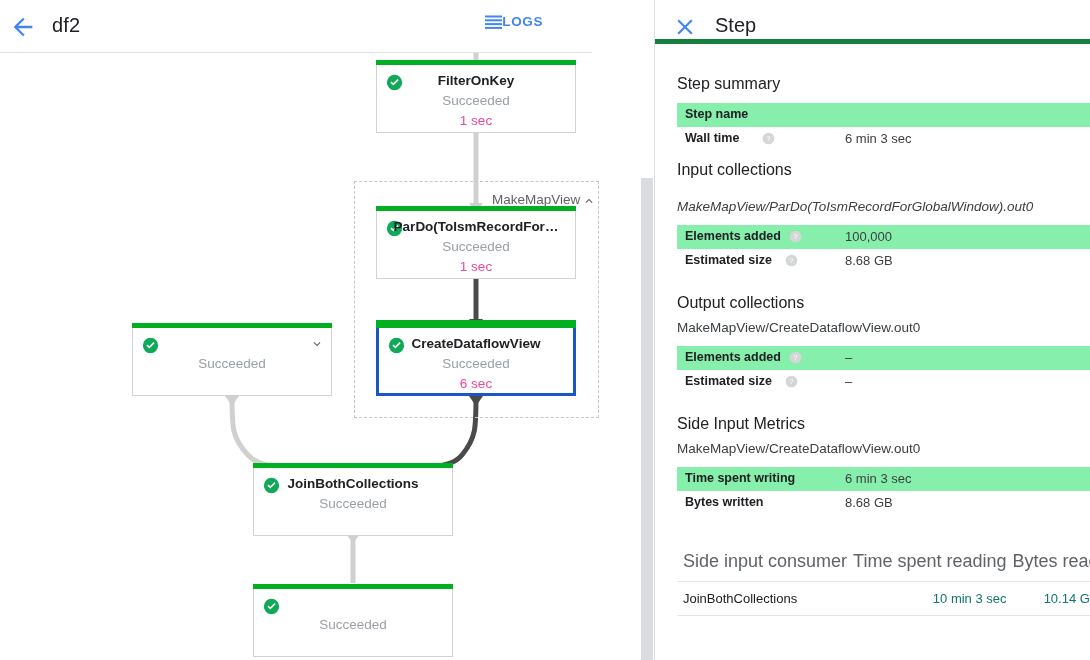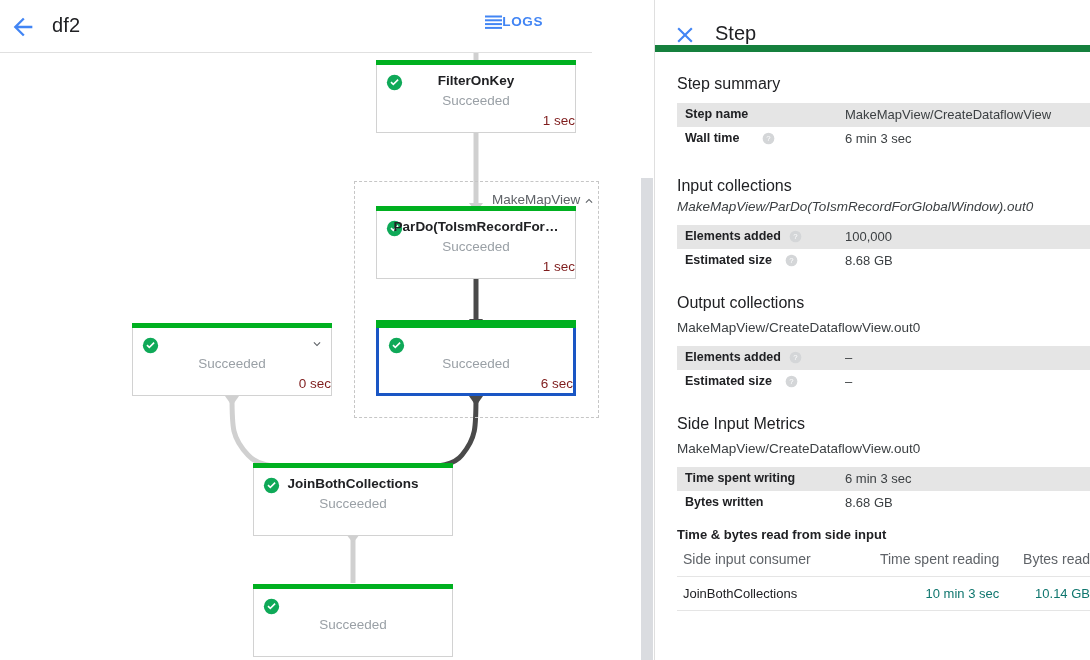--- a/index.html
+++ b/index.html
@@ -59,21 +59,21 @@
     position: absolute; left: 0; right: 0; top: 8px;
     text-align: center; font-size: 13.5px; font-weight: bold; color: #202124;
     white-space: nowrap; overflow: hidden;
   }
   .node .nstatus {
     position: absolute; left: 0; right: 0; top: 28px;
     text-align: center; font-size: 13.5px; color: #9aa0a6;
   }
   .node .ntime {
     position: absolute; left: 0; right: 0; top: 48px;
-    text-align: right; font-size: 13.5px; color: #7f1d1d;
+    text-align: center; font-size: 13.5px; color: #ec4899;
   }
   .node .chevron { position: absolute; right: 7px; top: 9px; width: 14px; height: 14px; cursor: pointer; }
 
   #group-box {
     position: absolute; border: 1px dashed #c6c6c6; background: transparent;
   }
   #group-label {
     position: absolute; font-size: 13.5px; color: #5f6368; white-space: nowrap;
   }
   #group-collapse { position: absolute; width: 14px; height: 14px; cursor: pointer; }
@@ -86,53 +86,53 @@
     position: absolute; left: 654px; top: 0; width: 1px; height: 660px;
     background: #dfdfdf;
   }
 
   
   #right-pane {
     position: absolute; left: 655px; top: 0; width: 435px; height: 660px;
     background: #fff; overflow: hidden;
   }
   #right-header {
-    position: absolute; left: 0; top: 8px; width: 435px; height: 44px;
-    border-bottom: 7px solid #15803d;
+    position: absolute; left: 0; top: 0; width: 435px; height: 44px;
+    border-bottom: 5px solid #15803d;
   }
   #close-icon { position: absolute; left: 17px; top: 14px; width: 26px; height: 26px; cursor: pointer; }
   #panel-title { position: absolute; left: 60px; top: 14px; font-size: 20px; color: #202124; }
 
   #right-body { position: absolute; left: 0; top: 53px; width: 435px; height: 607px; }
 
   .sect-title {
     position: absolute; font-size: 16px; color: #202124; white-space: nowrap;
   }
   .sect-sub {
     position: absolute; font-size: 13.5px; color: #3c4043; white-space: nowrap;
   }
   .kv-row { position: absolute; left: 22px; width: 413px; height: 24px; }
-  .kv-row.alt { background: #e5e5e5; text-align: right; }
+  .kv-row.alt { background: #86efac; text-align: right; }
   .kv-key {
     position: absolute; left: 8px; top: 4px; font-size: 12.5px;
     font-weight: bold; color: #202124; white-space: nowrap;
   }
   .kv-help { position: absolute; top: 5px; width: 13px; height: 13px; cursor: pointer; }
   .kv-val {
     position: absolute; left: 168px; top: 4px; font-size: 13px; color: #3c4043; white-space: nowrap;
   }
 
   #sidetable-title {
     position: absolute; left: 22px; top: 474px;
     font-size: 13px; font-weight: bold; color: #202124; white-space: nowrap;
   }
   #sidetable { position: absolute; left: 22px; top: 494px; width: 413px; }
   #sidetable table { width: 100%; border-collapse: collapse; }
   #sidetable th {
-    font-size: 14px; font-weight: normal; color: #5f6368;
+    font-size: 18px; font-weight: normal; color: #5f6368;
     text-align: left; padding: 4px 0 9px 6px;
     border-bottom: 1px solid #e5e5e5; white-space: nowrap;
   }
   #sidetable th.num, #sidetable td.num { text-align: right; padding-right: 0; }
   #sidetable td {
     font-size: 13px; color: #0f766e; padding: 9px 0 9px 6px;
     border-bottom: 1px solid #e5e5e5; white-space: nowrap;
   }
   #sidetable td.name { color: #202124; }
 </style>
@@ -209,31 +209,31 @@
             <div class="ntitle">ParDo(ToIsmRecordFor…</div>
             <div class="nstatus">Succeeded</div>
             <div class="ntime">1 sec</div>
           </div>
           <div class="node selected" style="left: 376px; top: 275px; width: 200px; height: 68px;">
             <div class="topbar" style="width: 200px; background: rgb(0, 176, 32);"></div>
             <svg class="check" viewBox="0 0 20 20">
               <circle cx="10" cy="10" r="9" fill="#0fa958"></circle>
               <path d="M8.6 13.6 5.2 10.2l1.3-1.3 2.1 2.1 5-5 1.3 1.3z" fill="#ffffff"></path>
             </svg>
+            <div class="ntitle">CreateDataflowView</div>
             <div class="nstatus">Succeeded</div>
             <div class="ntime">6 sec</div>
           </div>
           <div class="node" style="left: 132px; top: 275px; width: 200px; height: 68px;">
             <div class="topbar" style="width: 200px; background: rgb(0, 176, 32);"></div>
             <svg class="check" viewBox="0 0 20 20">
               <circle cx="10" cy="10" r="9" fill="#0fa958"></circle>
               <path d="M8.6 13.6 5.2 10.2l1.3-1.3 2.1 2.1 5-5 1.3 1.3z" fill="#ffffff"></path>
             </svg>
             <div class="nstatus">Succeeded</div>
-            <div class="ntime">0 sec</div>
             <svg class="chevron" viewBox="0 0 24 24">
               <path d="M7.4 8.6 12 13.2l4.6-4.6L18 10l-6 6-6-6z" fill="#5f6368"></path>
             </svg>
           </div>
           <div class="node" style="left: 253px; top: 415px; width: 200px; height: 68px;">
             <div class="topbar" style="width: 200px; background: rgb(0, 176, 32);"></div>
             <svg class="check" viewBox="0 0 20 20">
               <circle cx="10" cy="10" r="9" fill="#0fa958"></circle>
               <path d="M8.6 13.6 5.2 10.2l1.3-1.3 2.1 2.1 5-5 1.3 1.3z" fill="#ffffff"></path>
             </svg>
@@ -262,32 +262,31 @@
         <path d="M19 6.4 17.6 5 12 10.6 6.4 5 5 6.4 10.6 12 5 17.6 6.4 19 12 13.4 17.6 19 19 17.6 13.4 12z" fill="#4285f4"></path>
       </svg>
       <div id="panel-title">Step</div>
     </div>
 
     <div id="right-body">
 
       <div class="sect-title" style="left:22px; top:22px;">Step summary</div>
       <div class="kv-row alt" style="top:50px;">
         <span class="kv-key">Step name</span>
-        <span class="kv-val">MakeMapView/CreateDataflowView</span>
       </div>
       <div class="kv-row" style="top:74px;">
         <span class="kv-key">Wall time</span>
         <svg class="kv-help" viewBox="0 0 20 20" style="left:85px;">
           <circle cx="10" cy="10" r="9" fill="#d4d6d8"></circle>
           <text x="10" y="14.5" font-size="12" font-family="Liberation Sans, sans-serif" fill="#ffffff" text-anchor="middle">?</text>
         </svg>
         <span class="kv-val">6 min 3 sec</span>
       </div>
 
-      <div class="sect-title" style="left:22px; top:124px;">Input collections</div>
+      <div class="sect-title" style="left:22px; top:108px;">Input collections</div>
       <div class="sect-sub" style="left:22px; top:146px;font-style:italic;">MakeMapView/ParDo(ToIsmRecordForGlobalWindow).out0</div>
       <div class="kv-row alt" style="top:172px;">
         <span class="kv-key">Elements added</span>
         <svg class="kv-help" viewBox="0 0 20 20" style="left:112px;">
           <circle cx="10" cy="10" r="9" fill="#d4d6d8"></circle>
           <text x="10" y="14.5" font-size="12" font-family="Liberation Sans, sans-serif" fill="#ffffff" text-anchor="middle">?</text>
         </svg>
         <span class="kv-val">100,000</span>
       </div>
       <div class="kv-row" style="top:196px;">
@@ -322,21 +321,20 @@
       <div class="sect-sub" style="left:22px; top:388px;">MakeMapView/CreateDataflowView.out0</div>
       <div class="kv-row alt" style="top:414px;">
         <span class="kv-key">Time spent writing</span>
         <span class="kv-val">6 min 3 sec</span>
       </div>
       <div class="kv-row" style="top:438px;">
         <span class="kv-key">Bytes written</span>
         <span class="kv-val">8.68 GB</span>
       </div>
 
-      <div id="sidetable-title">Time &amp; bytes read from side input</div>
       <div id="sidetable">
         <table>
           <thead>
             <tr>
               <th>Side input consumer</th>
               <th class="num">Time spent reading</th>
               <th class="num">Bytes read</th>
             </tr>
           </thead>
           <tbody id="sidetable-body">

